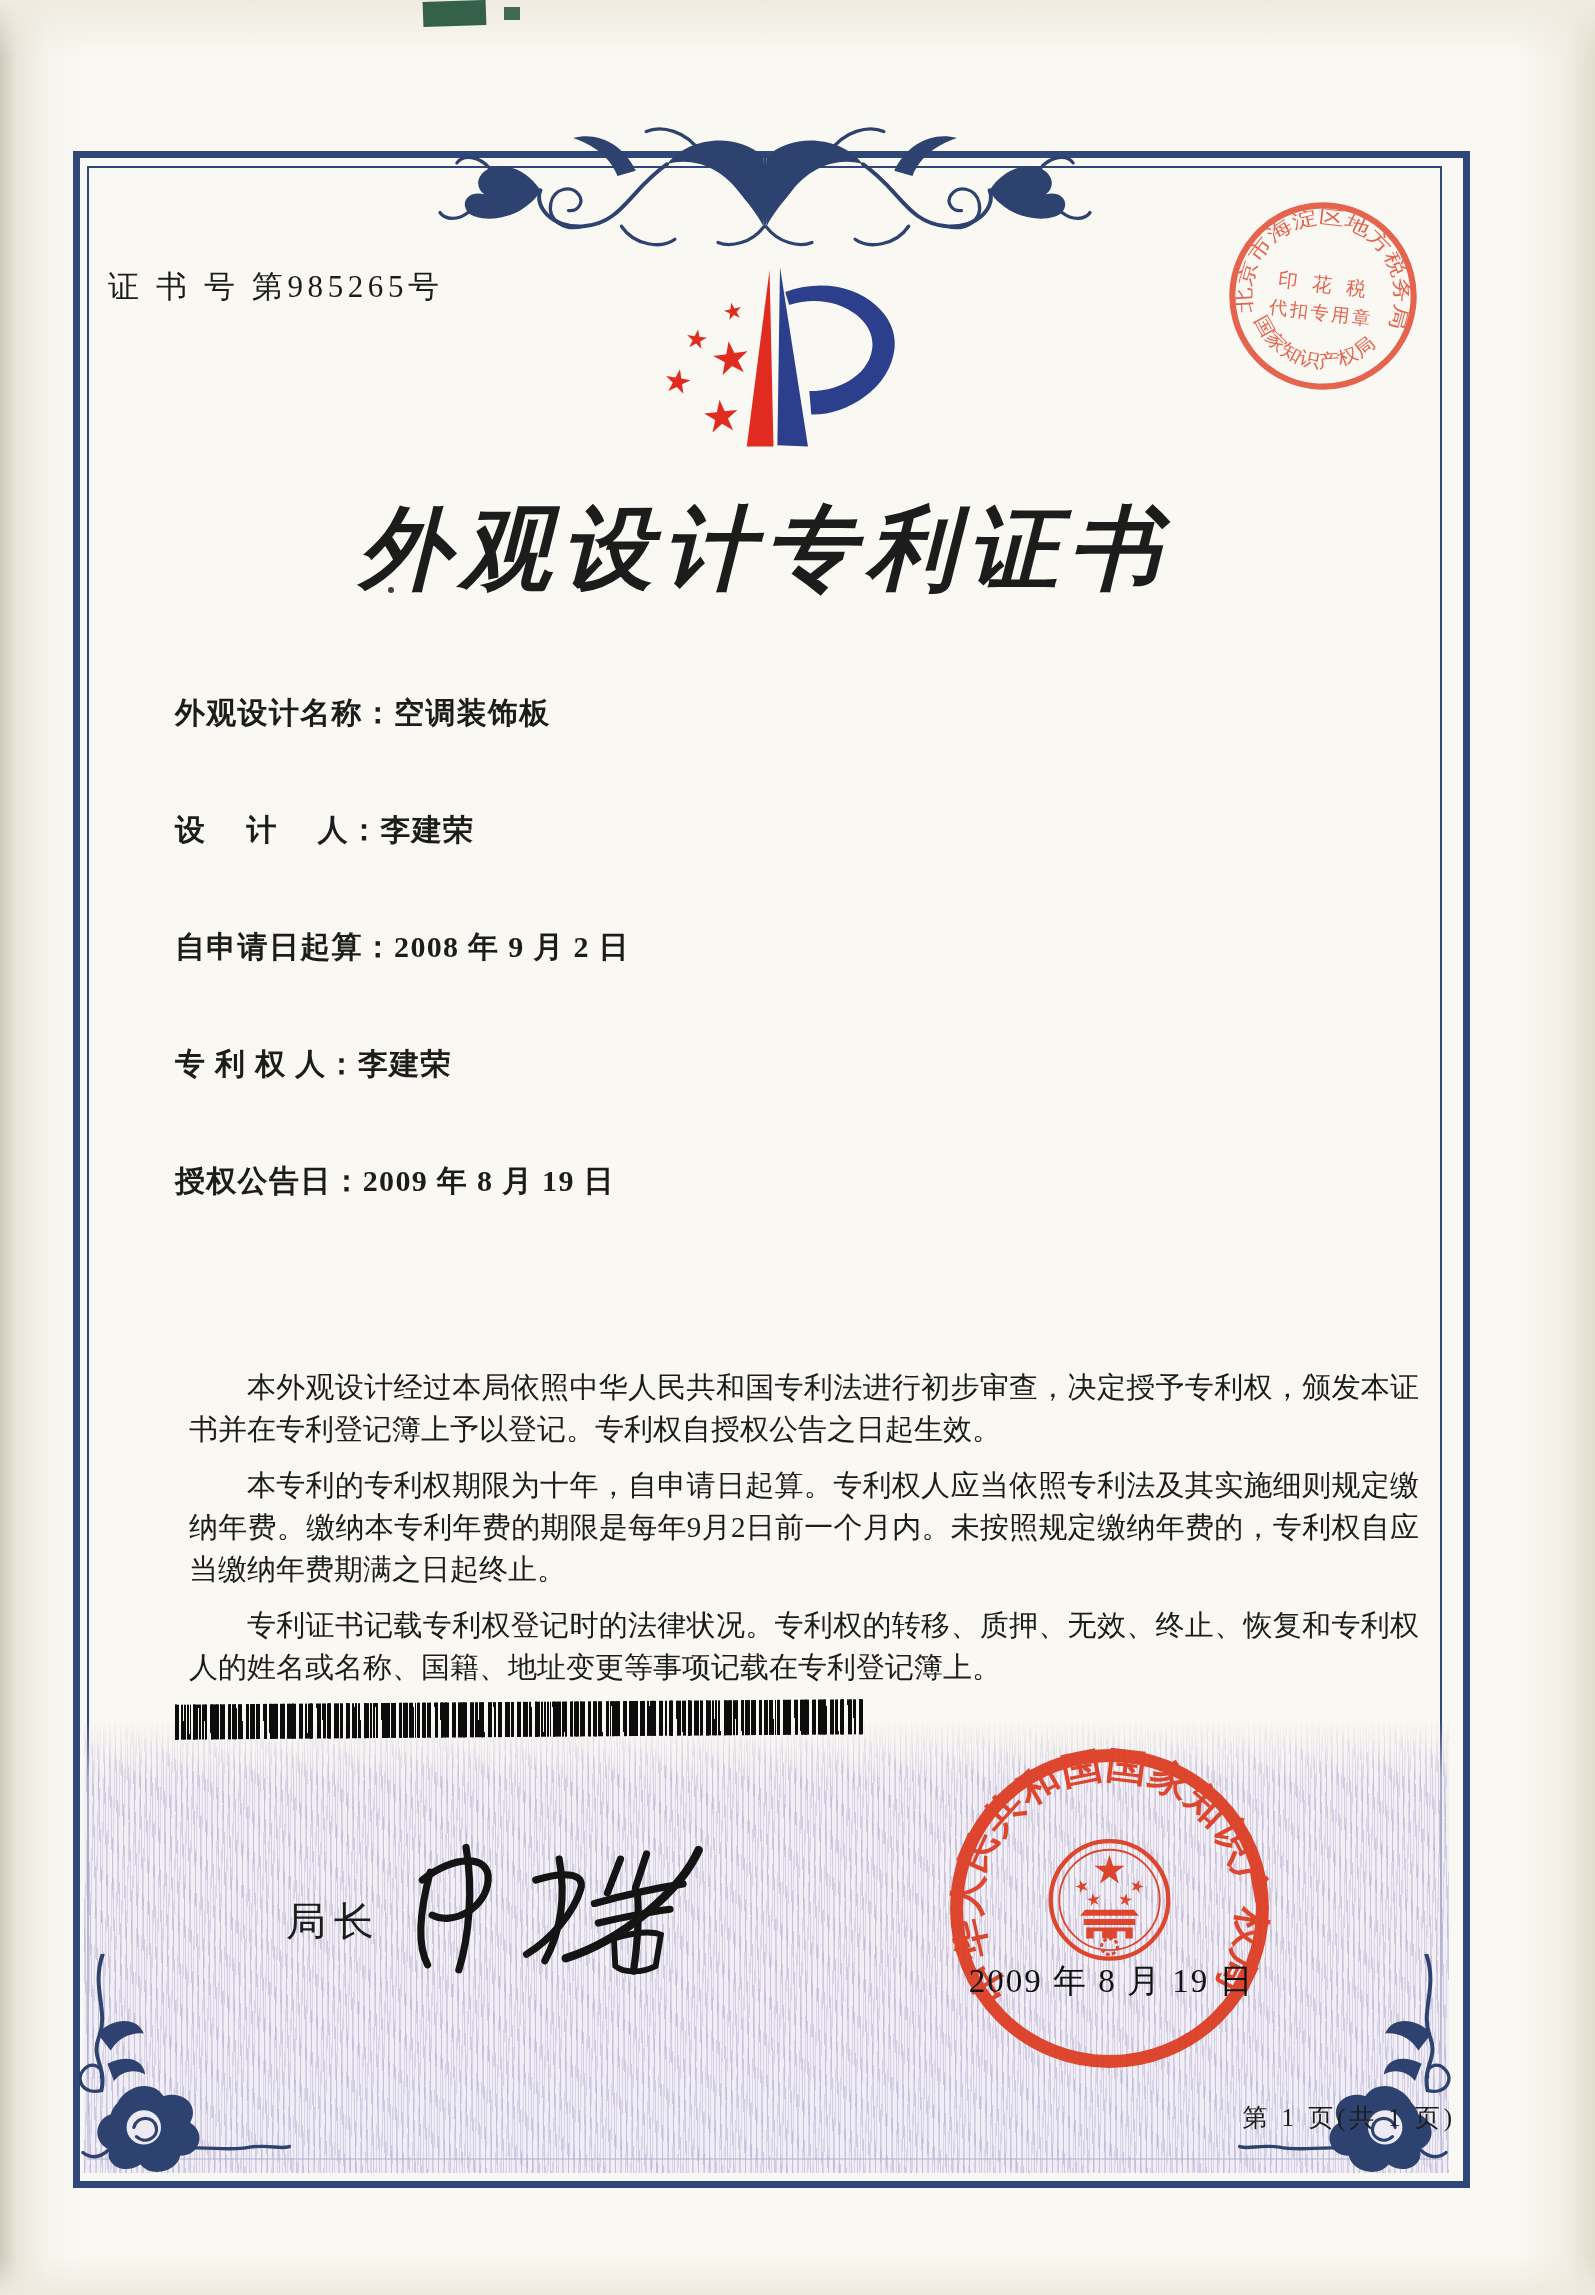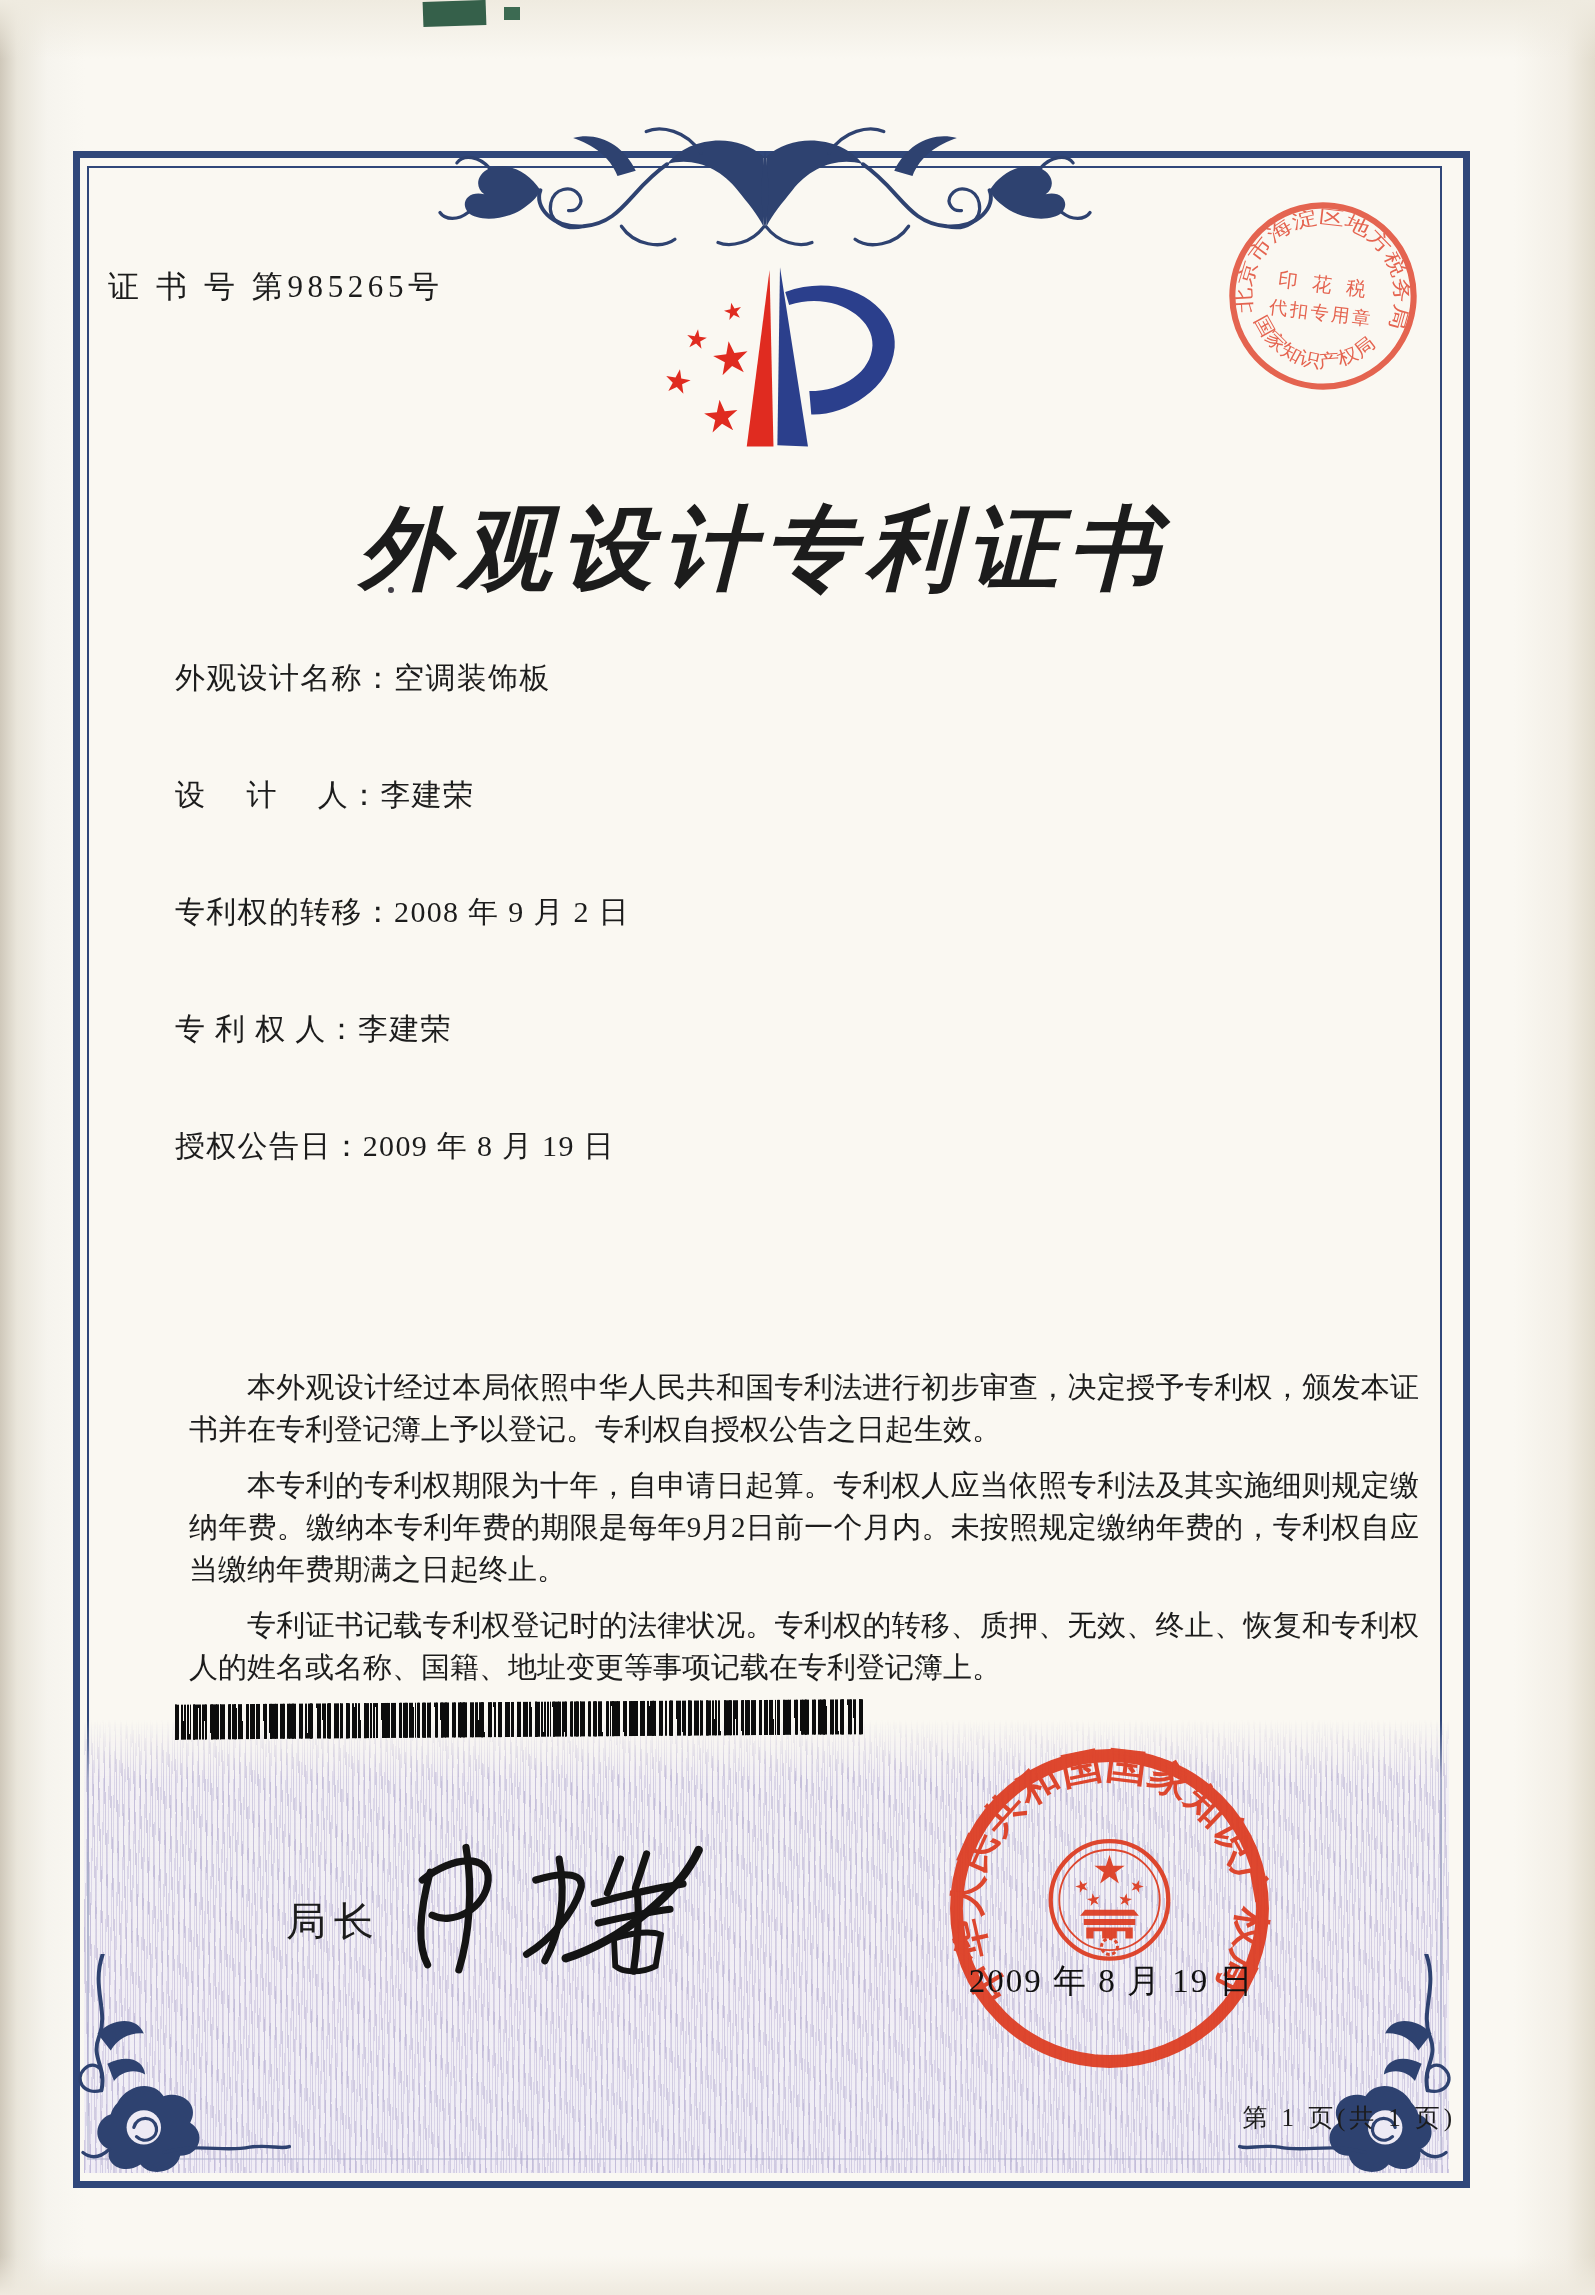--- a/index.html
+++ b/index.html
@@ -10,21 +10,21 @@
           background:linear-gradient(180deg,#efebe0 0,rgba(250,248,242,0) 59px),
                      linear-gradient(0deg,#efeadf 0,rgba(250,248,242,0) 39px);}
   .green-tab{position:absolute;left:423px;top:1.3px;width:63px;height:25px;background:#35604a;transform:rotate(-2deg);}
   .green-dot{position:absolute;left:504px;top:6.5px;width:15.7px;height:13px;background:#3c6a52;}
   .frame-outer{position:absolute;left:73px;top:151px;width:1383px;height:2023px;border:7.2px solid #30477a;}
   .frame-inner{position:absolute;left:87px;top:166px;width:1351px;height:1990px;border:2px solid #30477a;}
   .abs{position:absolute;}
   .cert-no{left:108px;top:266px;font-size:31px;letter-spacing:4.6px;}
   .title{left:73px;top:488px;width:1383px;text-align:center;font-size:91px;font-weight:bold;letter-spacing:10.4px;font-style:italic;}
   .title-dot{left:388px;top:587px;width:5.9px;height:5.9px;border-radius:50%;background:#44404a;}
-  .fields{left:175px;top:658px;width:1240px;}
+  .fields{left:175px;top:693px;width:1240px;font-weight:bold;}
   .field-row{height:117px;font-size:30px;letter-spacing:1.3px;}
   .paras{left:175px;top:1352px;width:1258px;font-size:29px;line-height:42px;text-align:justify;}
   .paras p{margin:14px;text-indent:2em;}
   .barcode{left:175px;top:1702px;width:689px;height:35px;transform:rotate(-0.45deg);
      background:
        repeating-linear-gradient(90deg,#0c0c0c 0 2.6px,rgba(0,0,0,0) 2.6px 5.9px),
        repeating-linear-gradient(90deg,#0c0c0c 0 2px,rgba(0,0,0,0) 2px 9px),
        repeating-linear-gradient(90deg,#0c0c0c 0 3.9px,rgba(0,0,0,0) 3.9px 19px),
        repeating-linear-gradient(90deg,#0c0c0c 0 1.3px,rgba(0,0,0,0) 1.3px 15px);}
   .waves{left:84px;top:1720px;width:1365px;height:453px;
@@ -109,21 +109,21 @@
   <div class="abs title-dot"></div>
 
   <div class="abs fields">
     <div class="field-row">
       <span class="lbl">外观设计名称：</span><span>空调装饰板</span>
     </div>
     <div class="field-row">
       <span class="lbl">设　 计　 人：</span><span>李建荣</span>
     </div>
     <div class="field-row">
-      <span class="lbl">专利权的转移：</span><span>2008 年 9 月 2 日</span>
+      <span class="lbl">自申请日起算：</span><span>2008 年 9 月 2 日</span>
     </div>
     <div class="field-row">
       <span class="lbl">专 利 权 人：</span><span>李建荣</span>
     </div>
     <div class="field-row">
       <span class="lbl">授权公告日：</span><span>2009 年 8 月 19 日</span>
     </div>
   </div>
 
   <div class="abs paras">

